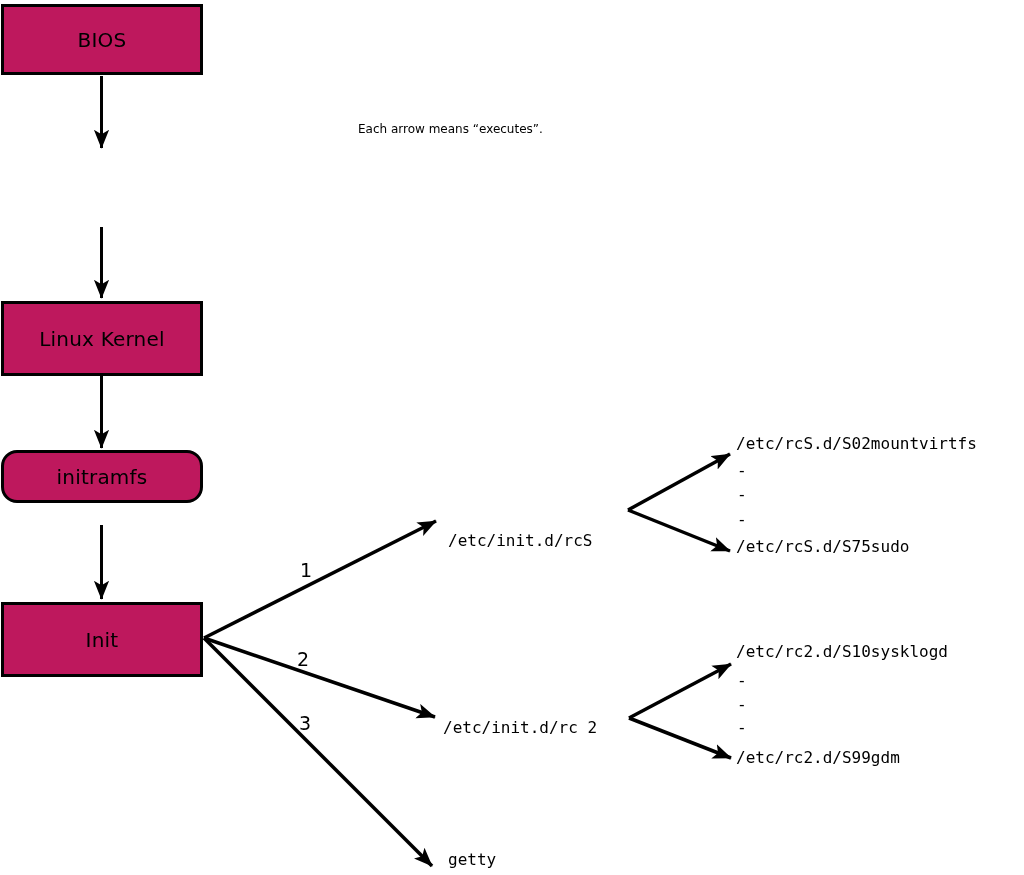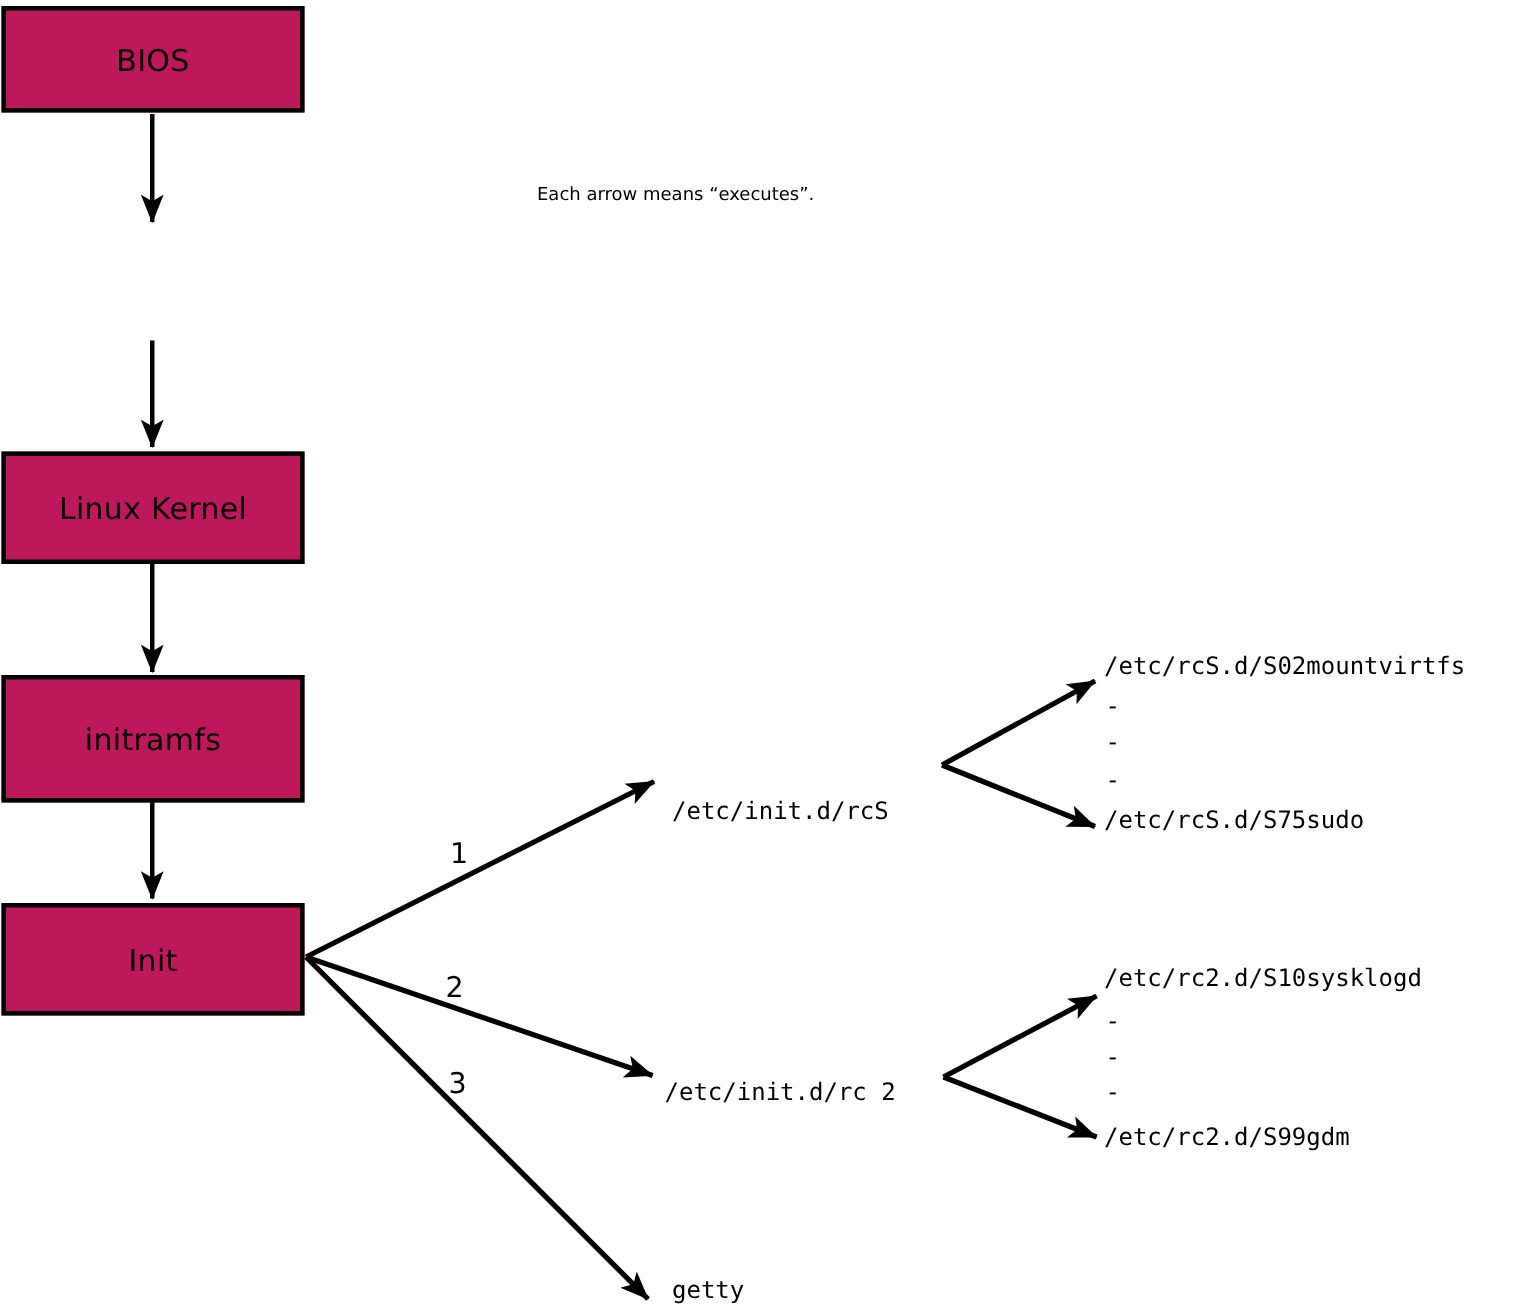--- a/index.html
+++ b/index.html
@@ -94,21 +94,21 @@
     <line class="dline" x1="629" y1="718" x2="731" y2="664" marker-end="url(#ah)"></line>
     <line class="dline" x1="629" y1="718" x2="731" y2="758" marker-end="url(#ah)"></line>
   </svg>
 
   <div class="node" style="top:4px; height:71px;">
     <span class="node-label">BIOS</span>
   </div>
   <div class="node" style="top:301px; height:75px;">
     <span class="node-label">Linux Kernel</span>
   </div>
-  <div class="node" style="top:450px; height:85px;">
+  <div class="node" style="top:450px; height:53px;border-radius:16px;">
     <span class="node-label">initramfs</span>
   </div>
   <div class="node" style="top:602px; height:75px;">
     <span class="node-label">Init</span>
   </div>
 
   <div class="note">Each arrow means “executes”.</div>
 
   <span class="num" style="left:306px; top:570px;">1</span>
   <span class="num" style="left:303px; top:659px;">2</span>

